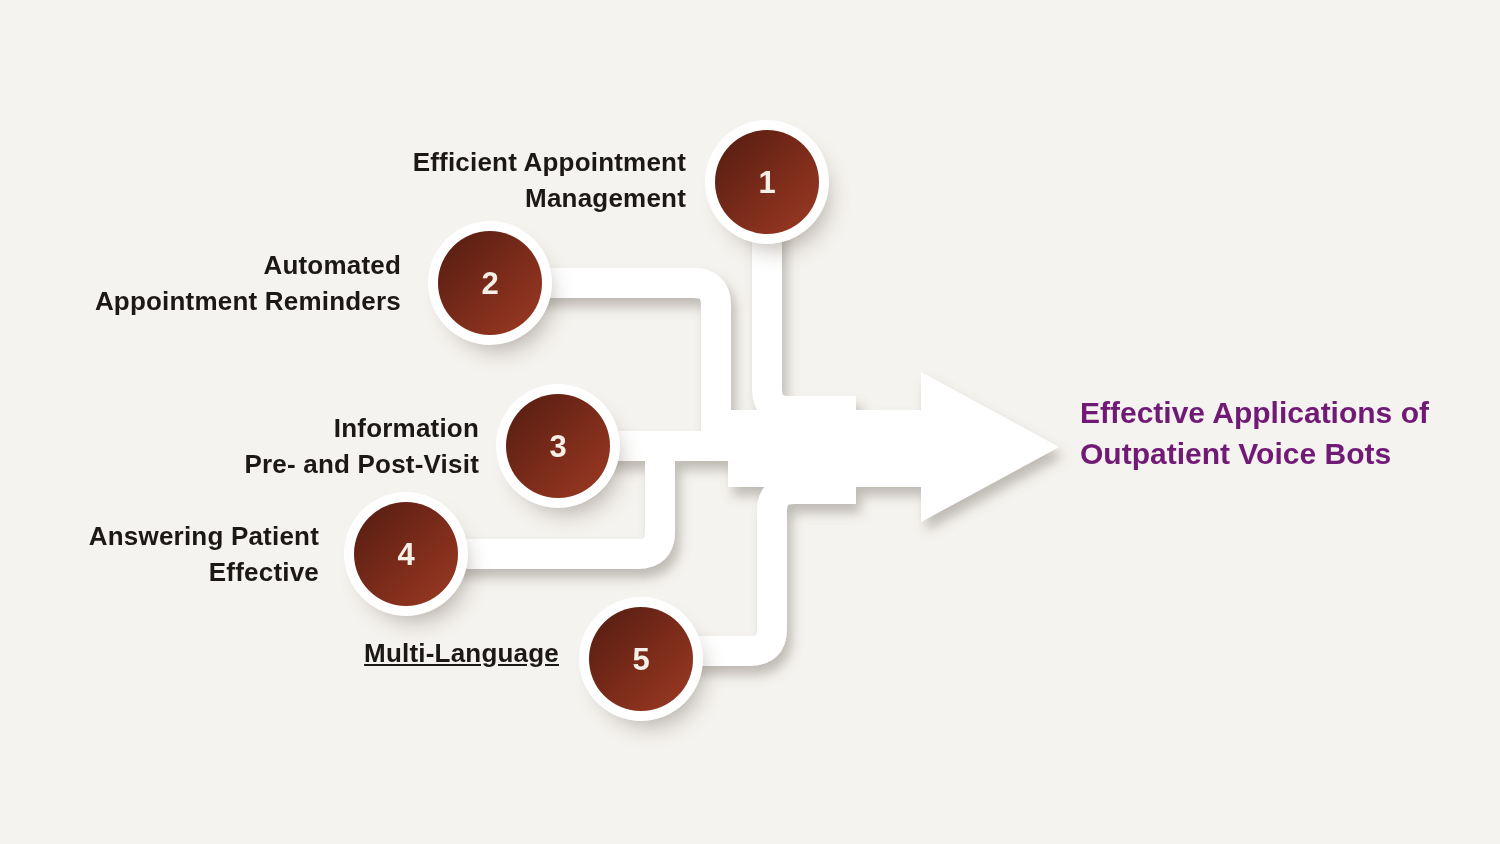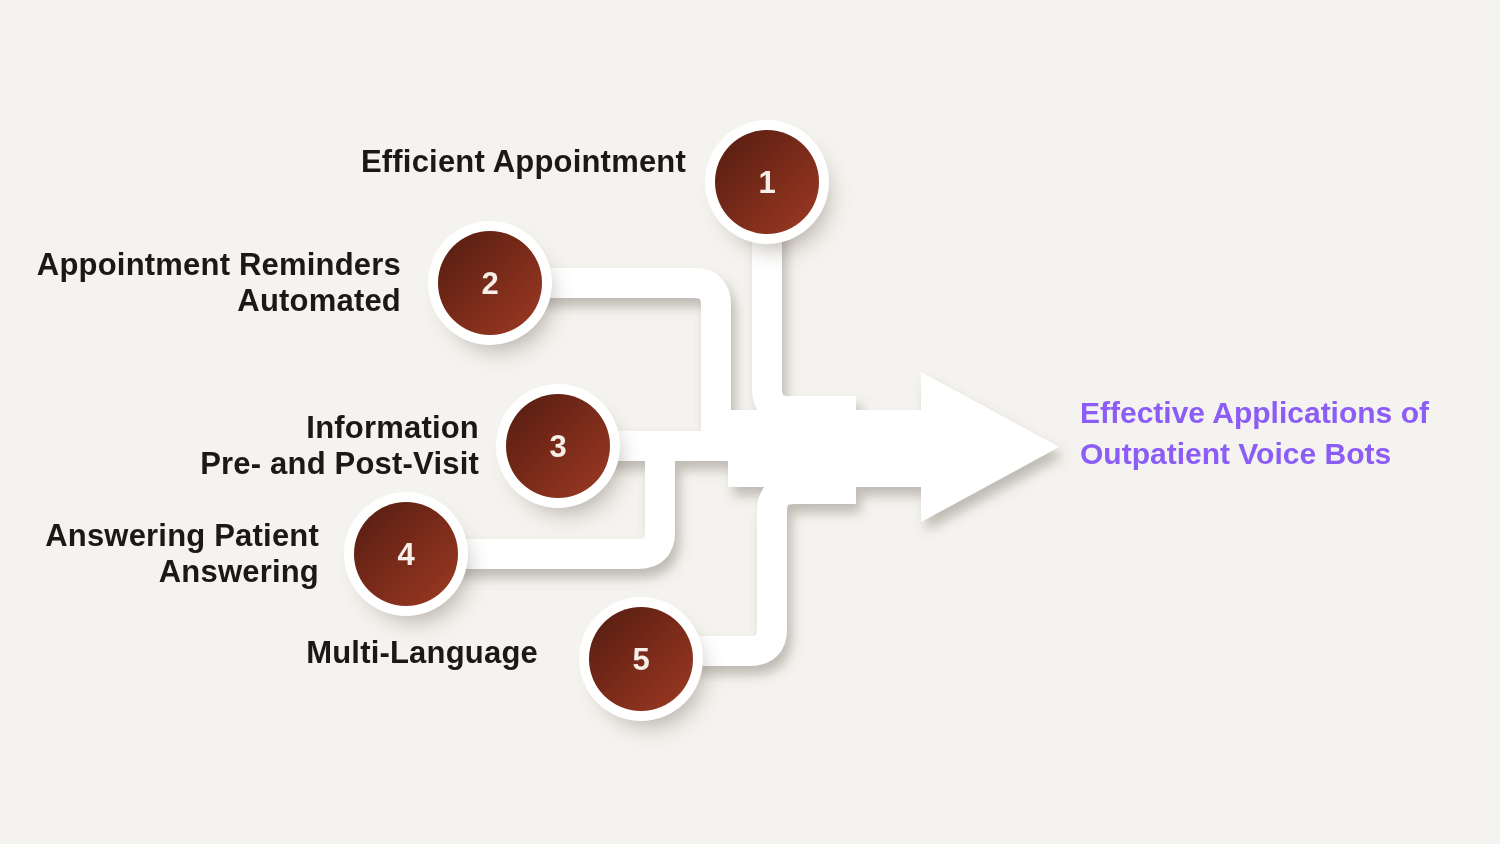--- a/index.html
+++ b/index.html
@@ -10,27 +10,27 @@
   }
   svg.pipes{position:absolute;left:0;top:0;}
   .node{
     position:absolute;width:104px;height:104px;border-radius:50%;
     background:linear-gradient(135deg,#521c10 0%,#7b2b1a 52%,#9c3a23 100%);
     box-shadow:0 0 0 10px #ffffff, 9px 15px 22px rgba(108,98,86,.45);
     display:flex;align-items:center;justify-content:center;
   }
   .node .num{color:#f6efe8;font-size:31px;font-weight:700;line-height:1;}
   .label{
-    position:absolute;text-align:right;font-weight:700;font-size:31px;
+    position:absolute;text-align:right;font-weight:700;font-size:26px;
     line-height:36px;color:#1b1816;letter-spacing:.2px;white-space:nowrap;
   }
   .label span{display:block;}
   .title{
     position:absolute;left:1080px;top:392px;width:395px;
-    font-weight:700;font-size:30px;line-height:41px;color:#8b5cf6;
+    font-weight:700;font-size:30px;line-height:41px;color:#701a75;
   }
 </style>
 </head>
 <body>
 
 <div class="canvas">
 
   <svg class="pipes" width="1500" height="844" viewBox="0 0 1500 844">
     <defs>
       <filter id="ds" x="-10%" y="-10%" width="125%" height="130%">
@@ -58,32 +58,33 @@
   </div>
   <div class="node" style="left:354px;top:502px;">
     <span class="num">4</span>
   </div>
   <div class="node" style="left:589px;top:607px;">
     <span class="num">5</span>
   </div>
 
   <div class="label" style="right:814px;top:144px;">
     <span>Efficient Appointment</span>
+    <span>Management</span>
   </div>
   <div class="label" style="right:1099px;top:247px;">
+    <span>Automated</span>
     <span>Appointment Reminders</span>
-    <span>Automated</span>
   </div>
   <div class="label" style="right:1021px;top:410px;">
     <span>Information</span>
     <span>Pre- and Post-Visit</span>
   </div>
   <div class="label" style="right:1181px;top:518px;margin-left:48px;">
     <span>Answering Patient</span>
-    <span>Answering</span>
+    <span>Effective</span>
   </div>
-  <div class="label" style="right:962px;top:635px;">
+  <div class="label" style="right:941px;top:635px;text-decoration:underline;">
     <span>Multi-Language</span>
   </div>
 
   <div class="title">Effective Applications of Outpatient Voice Bots</div>
 
 </div>
 
 </body></html>

